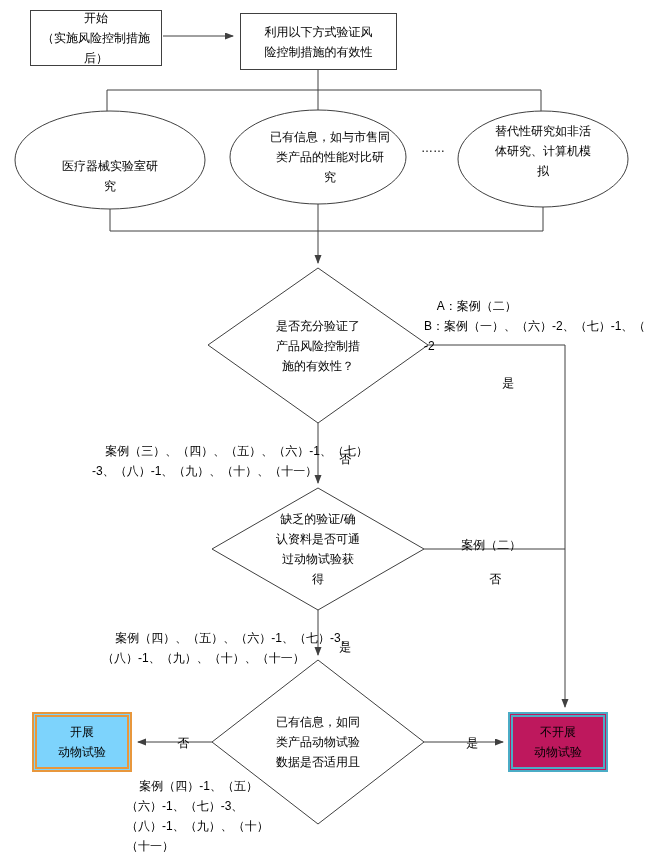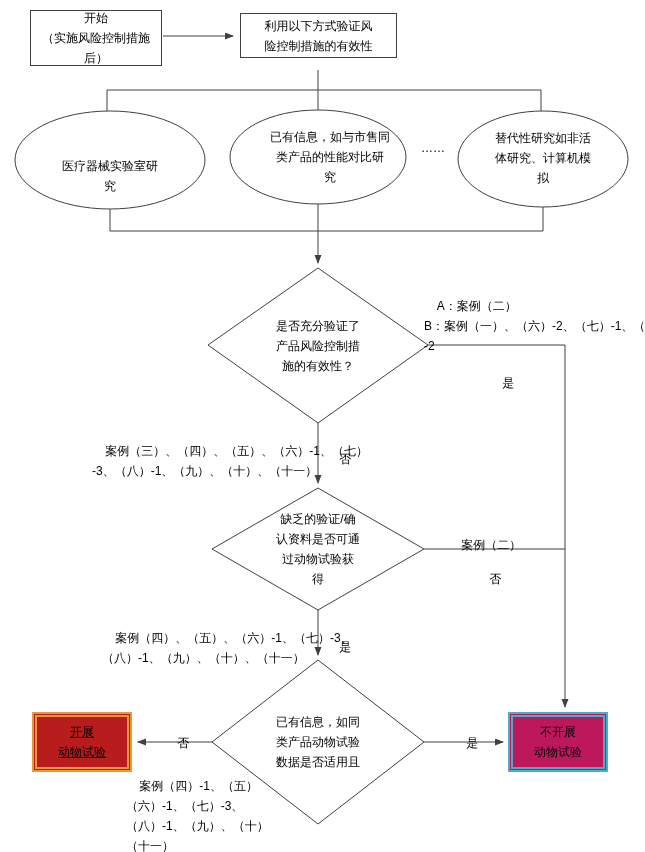--- a/index.html
+++ b/index.html
@@ -16,21 +16,21 @@
   svg.layer{position:absolute;left:0;top:0;}
   svg .c{stroke:var(--line);stroke-width:1;fill:none;}
   svg .shape{stroke:var(--line);stroke-width:1;fill:#ffffff;}
   svg marker path{fill:var(--line);}
   .node{
     position:absolute;display:flex;align-items:center;justify-content:center;
     text-align:center;font-size:12px;line-height:20px;box-sizing:border-box;
   }
   .node span{white-space:pre-line;}
   .rect{border:1px solid var(--line);background:#ffffff;}
-  .conduct{border:5px double var(--conduct-border);background:#b91c1c;text-decoration:underline;}
+  .conduct{border:5px double var(--conduct-border);background:#7dd3fc;}
   .notconduct{border:5px double var(--not-conduct-border);background:#be185d;}
   .note{
     position:absolute;font-size:12px;line-height:20px;white-space:pre;
   }
 </style>
 </head>
 <body>
 
 <div class="canvas">
 
@@ -66,41 +66,41 @@
     <polygon class="shape" points="318,268 428,345 318,423 208,345"></polygon>
     <polygon class="shape" points="318,488 424,549 318,610 212,549"></polygon>
     <polygon class="shape" points="318,660 424,742 318,824 212,742"></polygon>
   </svg>
 
   <div class="node rect" style="left:30px;top:10px;width:132px;height:56px;">
     <span>开始
 （实施风险控制措施后）</span>
   </div>
 
-  <div class="node rect" style="left:240px;top:13px;width:157px;height:45px;">
+  <div class="node rect" style="left:240px;top:13px;width:157px;height:57px;">
     <span>利用以下方式验证风
 险控制措施的有效性</span>
   </div>
 
   <div class="node" style="left:20px;top:140px;width:180px;height:72px;">
     <span>医疗器械实验室研
 究</span>
   </div>
 
   <div class="node" style="left:240px;top:110px;width:180px;height:94px;">
     <span>已有信息，如与市售同
 类产品的性能对比研
 究</span>
   </div>
 
   <div class="node" style="left:405px;top:136px;width:56px;height:24px;">
     <span>……</span>
   </div>
 
-  <div class="node" style="left:453px;top:114px;width:180px;height:90px;font-family:Liberation Mono, monospace;">
+  <div class="node" style="left:453px;top:106px;width:180px;height:90px;">
     <span>替代性研究如非活
 体研究、计算机模
 拟</span>
   </div>
 
   <div class="node" style="left:228px;top:314px;width:180px;height:64px;">
     <span>是否充分验证了
 产品风险控制措
 施的有效性？</span>
   </div>

